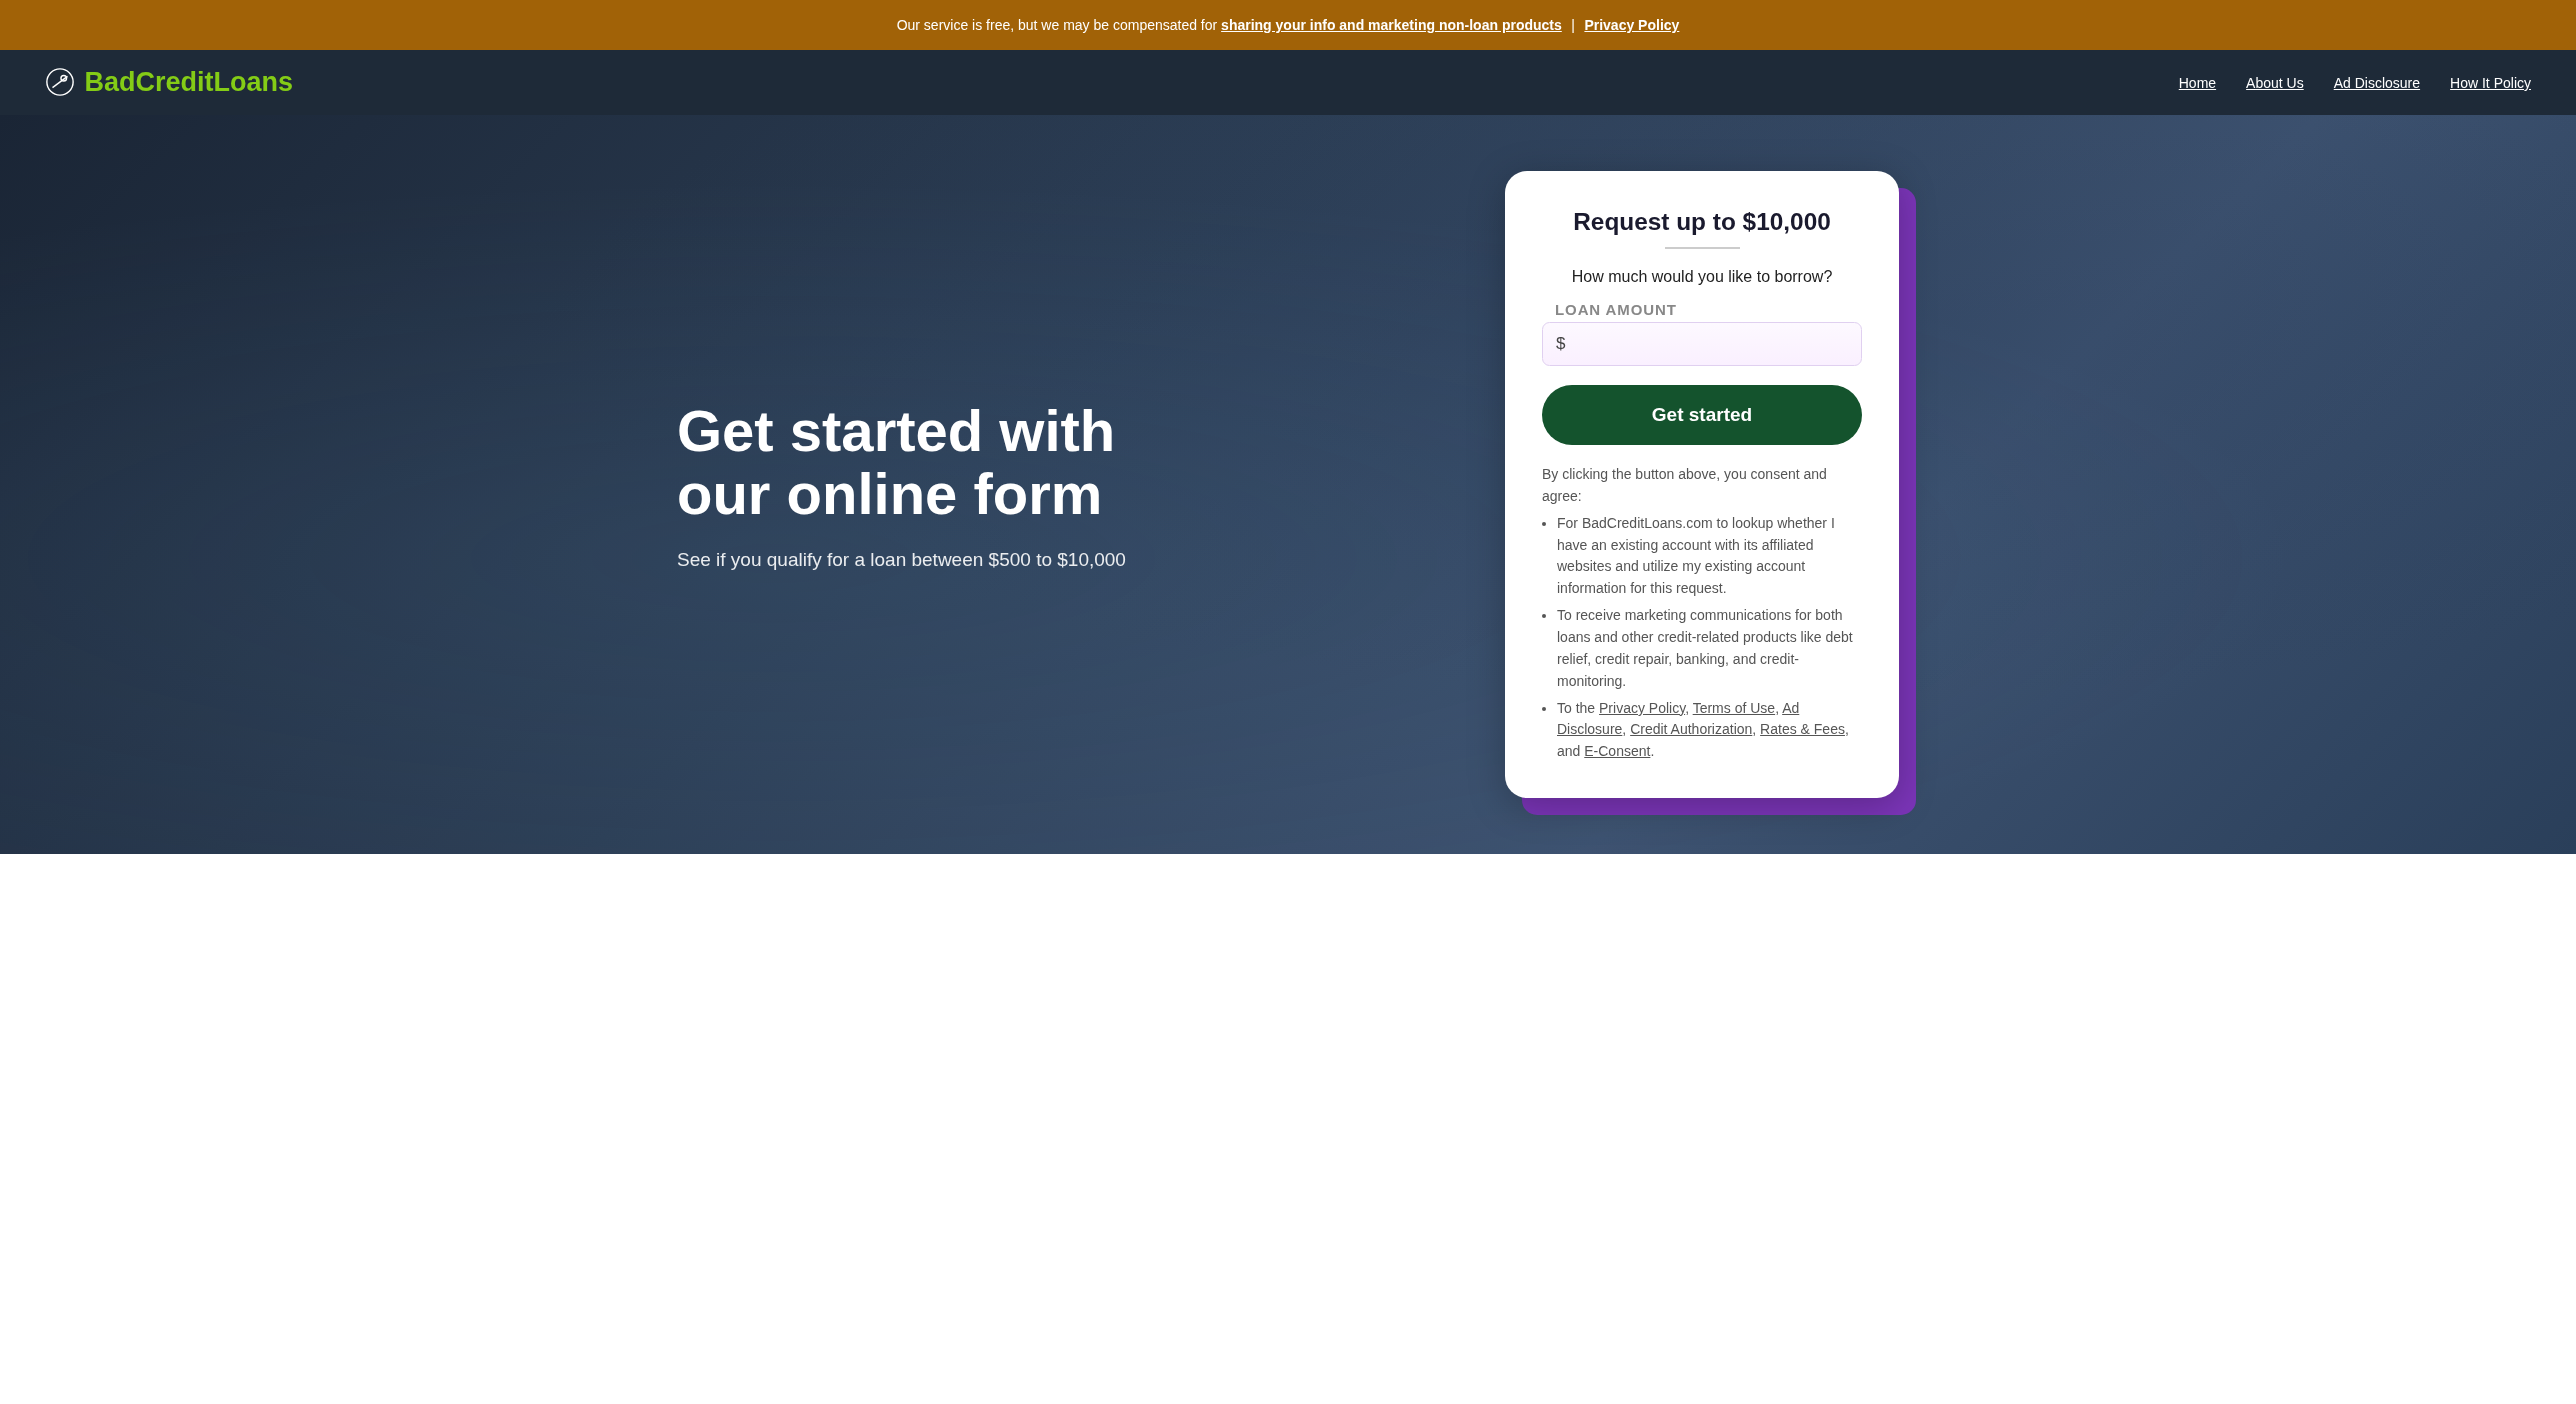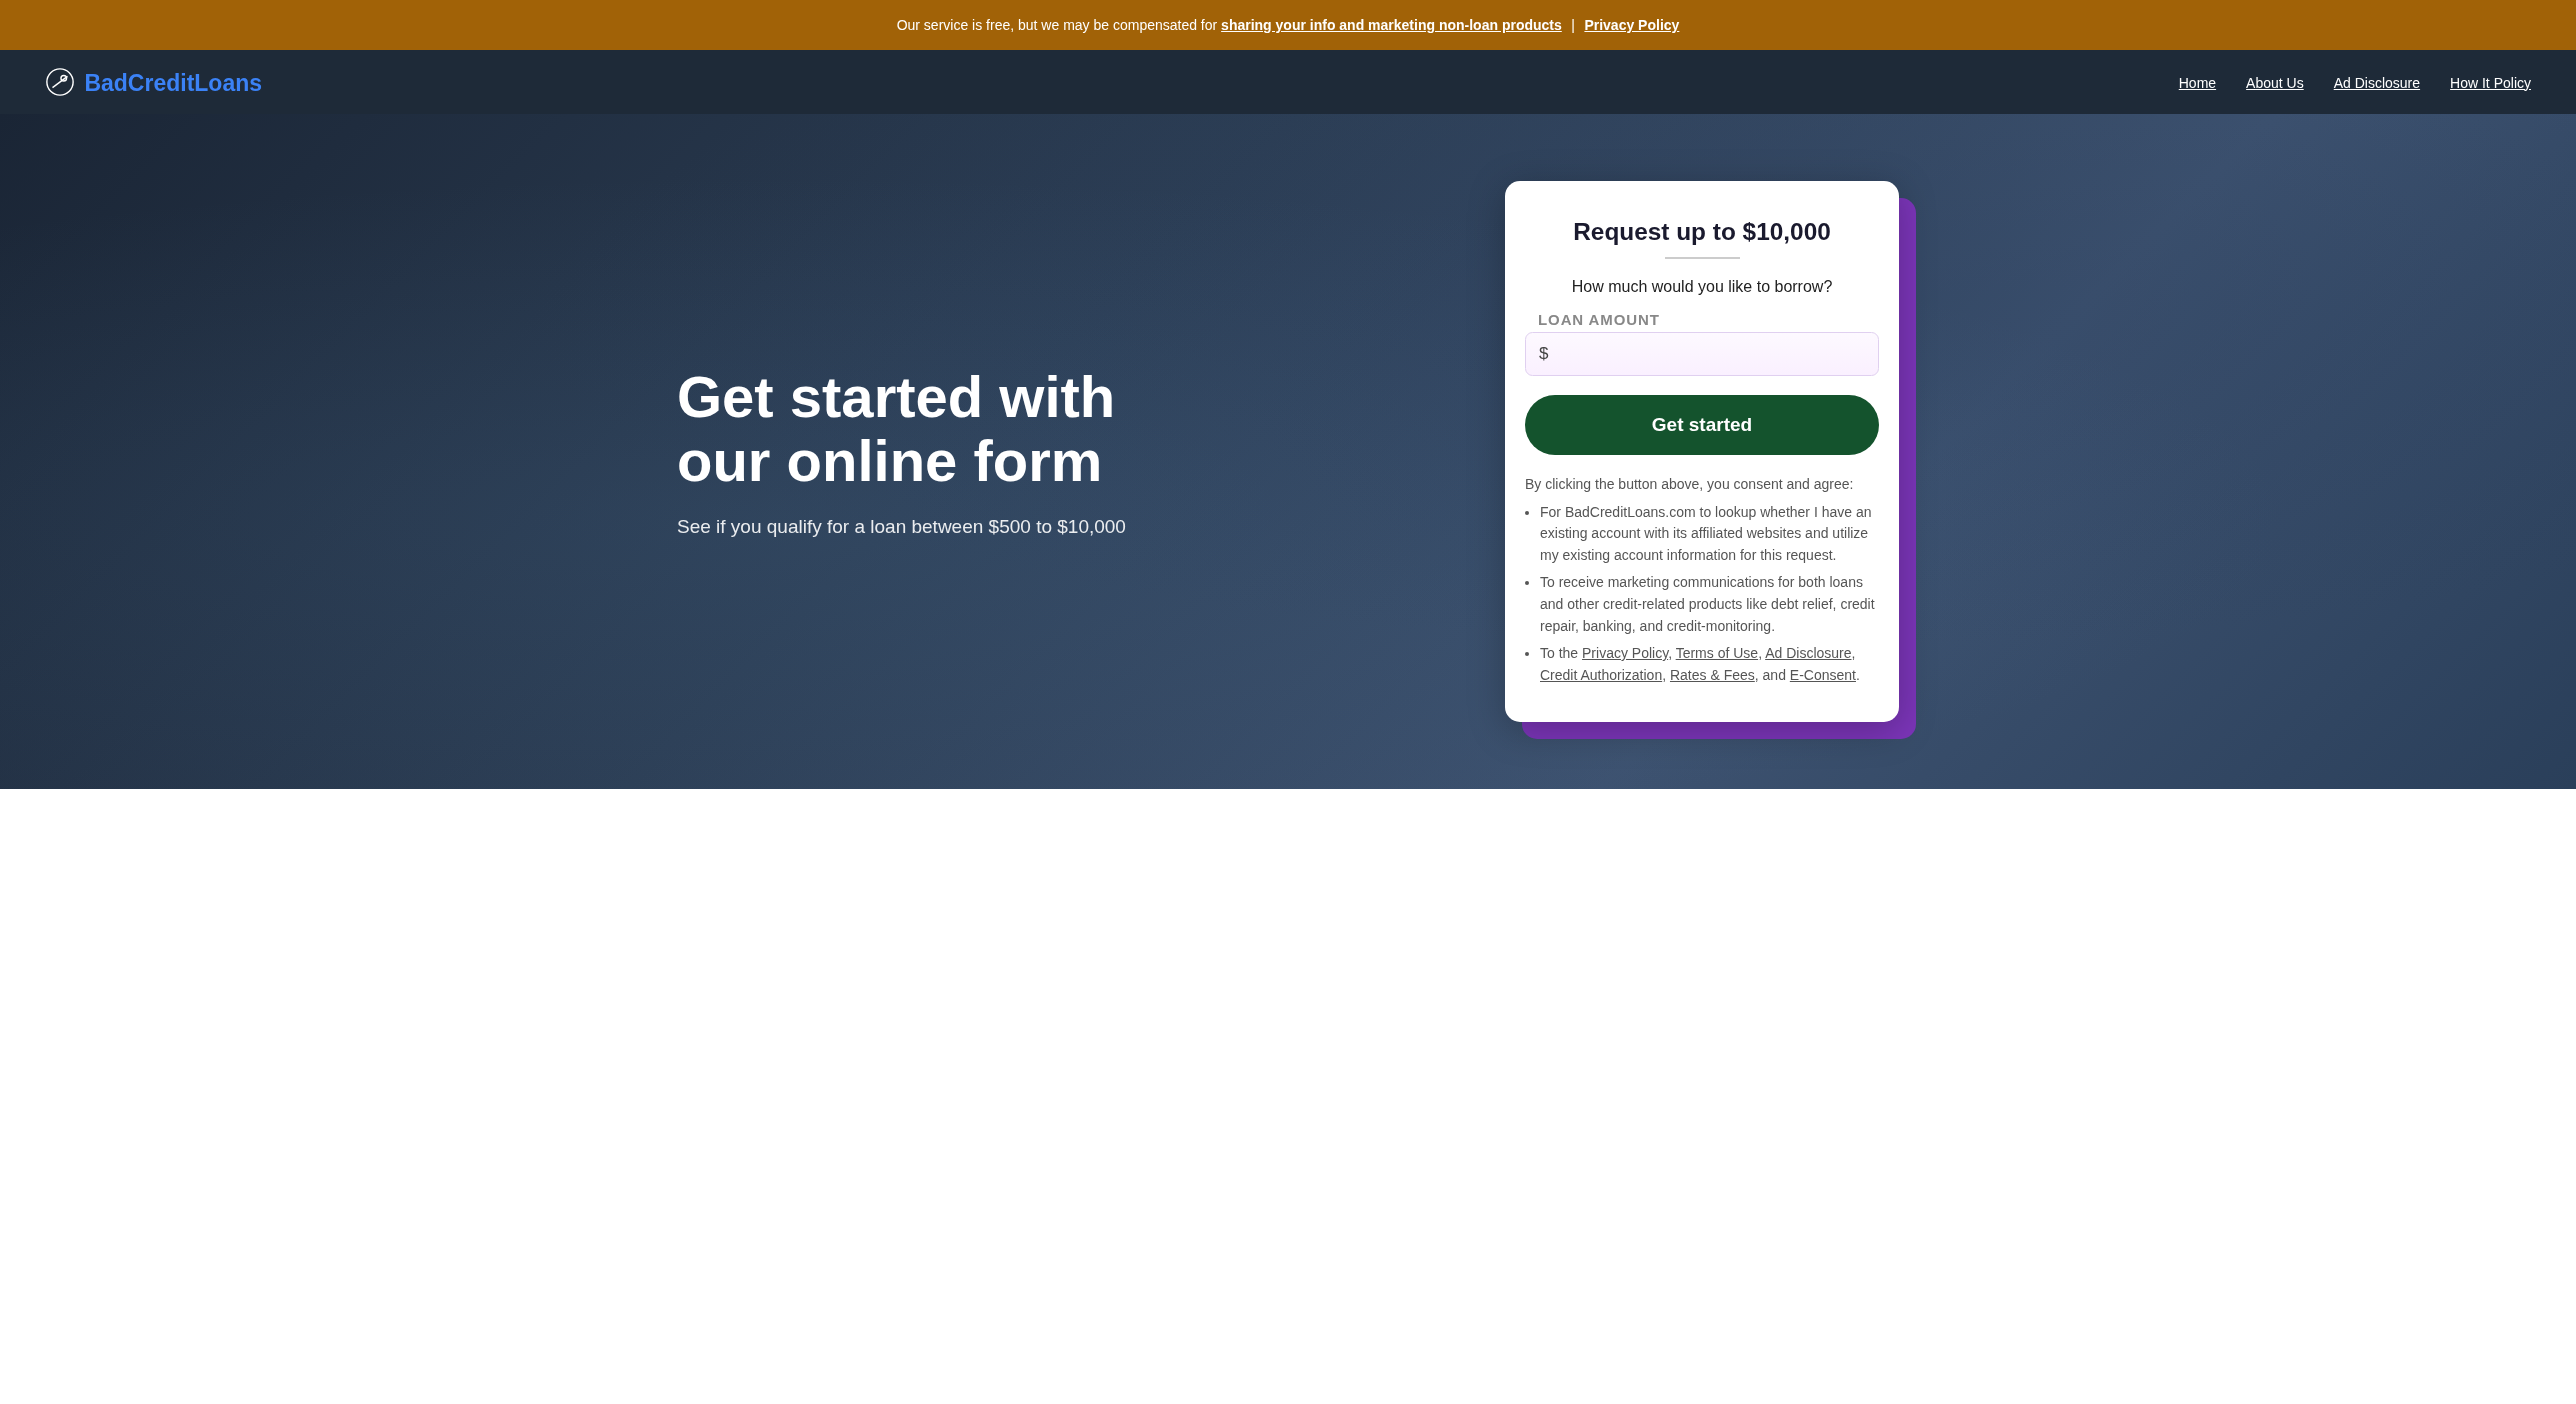--- a/index.html
+++ b/index.html
@@ -23,24 +23,24 @@
     
     .header {
       background-color: #1e2a38;
       display: flex;
       align-items: center;
       justify-content: space-between;
       padding: 17px 45px;
     }
     .logo-area {
       display: flex;
-      align-items: flex-end;
+      align-items: flex-start;
       gap: 9.4px;
-      color: #3b82f6;
-      font-size: 23px;
+      color: #84cc16;
+      font-size: 27px;
       font-weight: 700;
     }
     .logo-icon {
       width: 30px;
       height: 30px;
     }
     .nav-links {
       display: flex;
       gap: 30px;
       list-style: none;
@@ -119,22 +119,22 @@
       width: 100%;
       height: 100%;
       background: #7b35b8;
       border-radius: 15px;
       z-index: 0;
     }
     .form-card {
       position: relative;
       z-index: 1;
       background: white;
-      border-radius: 15px;
-      padding: 37px 20px 30px;
+      border-radius: 22px;
+      padding: 37px 37px 30px;
       width: 394px;
       box-shadow: 0 7.5px 37px rgba(0,0,0,0.25);
     }
     .form-card-title {
       font-size: 24.4px;
       font-weight: 800;
       color: #1a1a2e;
       text-align: center;
       margin-bottom: 5.6px;
     }

